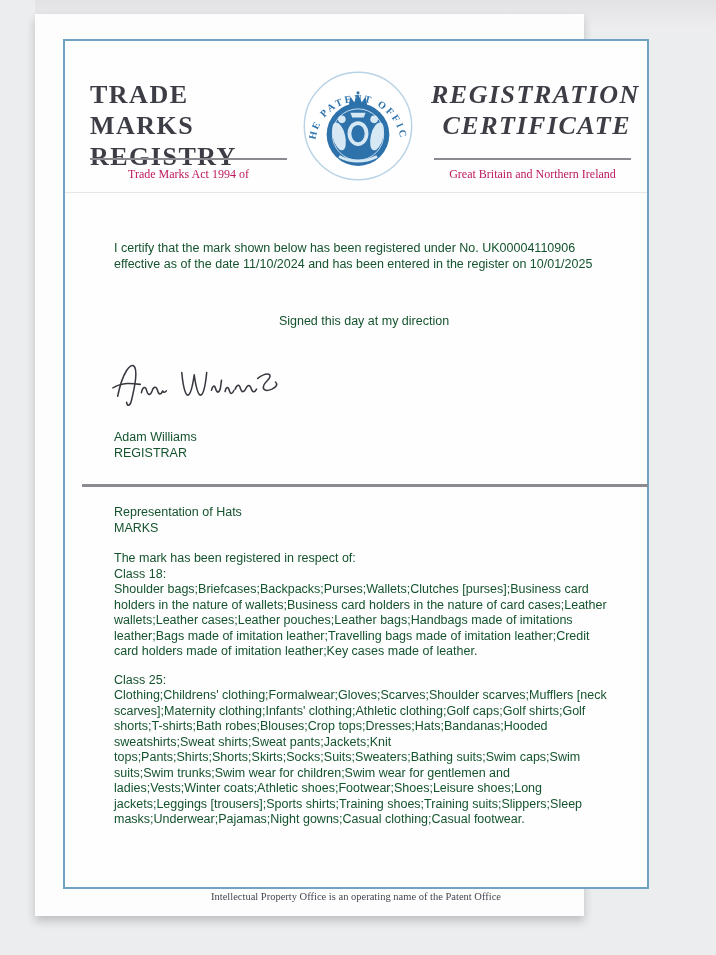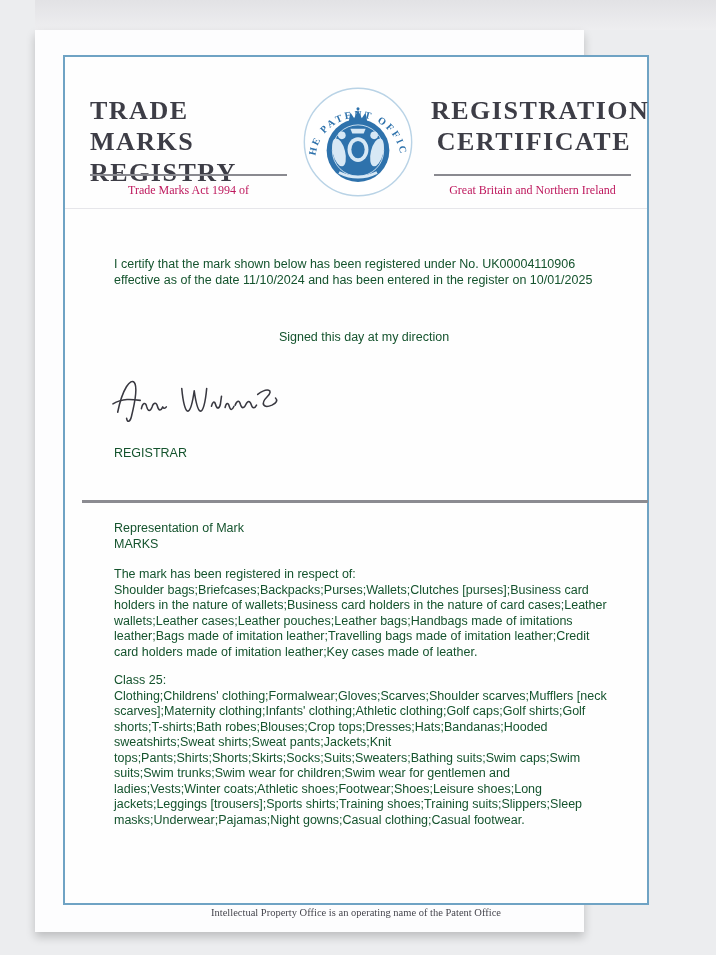--- a/index.html
+++ b/index.html
@@ -8,42 +8,42 @@
     background: #ecedef;
     font-family: "Liberation Sans", sans-serif;
     position: relative;
     overflow: hidden;
   }
   .bg-top-strip {
     position: absolute; left: 35px; top: 0; width: 681px; height: 30px;
     background: linear-gradient(#e2e2e5, #eeeef0);
   }
   .page {
-    position: absolute; left: 35px; top: 30px; width: 549px; height: 902px;
+    position: absolute; left: 35px; top: 14px; width: 549px; height: 902px;
     background: #fdfdfe;
     box-shadow: 0 5px 9px rgba(0,0,0,0.20);
     padding-left: 44px;
   }
   .cert-border {
     position: absolute; left: 28px; top: 25px; width: 586px; height: 850px;
     border: 2px solid #6fa3c4;
     background: #fefefe;
   }
   
   .hdr-left {
     position: absolute; left: 25px; top: 38px; width: 205px;
     font-family: "Liberation Serif", serif;
     font-size: 26px; line-height: 31px; font-weight: 600;
     letter-spacing: 1.5px; color: #3d3d46;
   }
   .hdr-right {
     position: absolute; right: 16px; top: 38px; width: 200px;
     font-family: "Liberation Serif", serif;
     font-size: 26px; line-height: 31px; font-weight: 600;
-    letter-spacing: 1.5px; color: #3d3d46; text-align: right;
+    letter-spacing: 1.5px; color: #3d3d46; text-align: right; font-style: italic;
   }
   .hdr-rule {
     position: absolute; top: 117px; height: 2px; background: #8a8a90;
   }
   .hdr-rule.left  { left: 25px;  width: 197px; }
   .hdr-rule.right { right: 16px; width: 197px; }
   .hdr-sub {
     position: absolute; top: 126px; width: 197px; text-align: center;
     font-family: "Liberation Serif", serif;
     font-size: 12px; color: #be185d;
@@ -139,30 +139,32 @@
         <path d="M58 68 c2 -10 7 -12 9 -3 c2 8 6 8 9 0 c2 -7 7 -9 9 -1 c2 8 6 8 9 1 c1 3 4 3 6 0"></path>
         <path d="M126 34 c2 22 6 40 11 38 c4 -2 8 -20 10 -34 c2 14 5 32 10 34 c5 2 9 -16 11 -38"></path>
         <path d="M176 64 c2 -8 5 -10 7 -3 c2 8 6 8 8 0 l2 -14"></path>
         <path d="M199 66 c2 -8 5 -9 7 -2 c2 7 5 7 8 0"></path>
         <path d="M216 62 c3 -8 7 -9 9 -1 c2 7 6 7 9 0 c3 -7 7 -7 9 0 c2 7 6 7 9 1"></path>
         <path d="M254 44 c16 -12 28 -8 16 4 c-12 12 -6 20 8 14 c8 -4 10 -8 6 -12"></path>
       </g>
     </svg>
 
     <div class="nameblock bodytext">
+      <div>Adam Williams</div>
       <div>REGISTRAR</div>
     </div>
 
     <div class="thick-rule"></div>
 
     <div class="markblock bodytext">
-      <div>Representation of Mark</div>
+      <div>Representation of Hats</div>
       <div>MARKS</div>
       <div class="gap-s"></div>
       <div>The mark has been registered in respect of:</div>
+      <div>Class 18:</div>
       <div>Shoulder bags;Briefcases;Backpacks;Purses;Wallets;Clutches [purses];Business card holders in the nature of wallets;Business card holders in the nature of card cases;Leather wallets;Leather cases;Leather pouches;Leather bags;Handbags made of imitations leather;Bags made of imitation leather;Travelling bags made of imitation leather;Credit card holders made of imitation leather;Key cases made of leather.</div>
       <div class="gap-m"></div>
       <div>Class 25:</div>
       <div>Clothing;Childrens' clothing;Formalwear;Gloves;Scarves;Shoulder scarves;Mufflers [neck scarves];Maternity clothing;Infants' clothing;Athletic clothing;Golf caps;Golf shirts;Golf shorts;T-shirts;Bath robes;Blouses;Crop tops;Dresses;Hats;Bandanas;Hooded sweatshirts;Sweat shirts;Sweat pants;Jackets;Knit tops;Pants;Shirts;Shorts;Skirts;Socks;Suits;Sweaters;Bathing suits;Swim caps;Swim suits;Swim trunks;Swim wear for children;Swim wear for gentlemen and ladies;Vests;Winter coats;Athletic shoes;Footwear;Shoes;Leisure shoes;Long jackets;Leggings [trousers];Sports shirts;Training shoes;Training suits;Slippers;Sleep masks;Underwear;Pajamas;Night gowns;Casual clothing;Casual footwear.</div>
     </div>
 
     <div class="footer">Intellectual Property Office is an operating name of the Patent Office</div>
 
   </div>
 </div>

